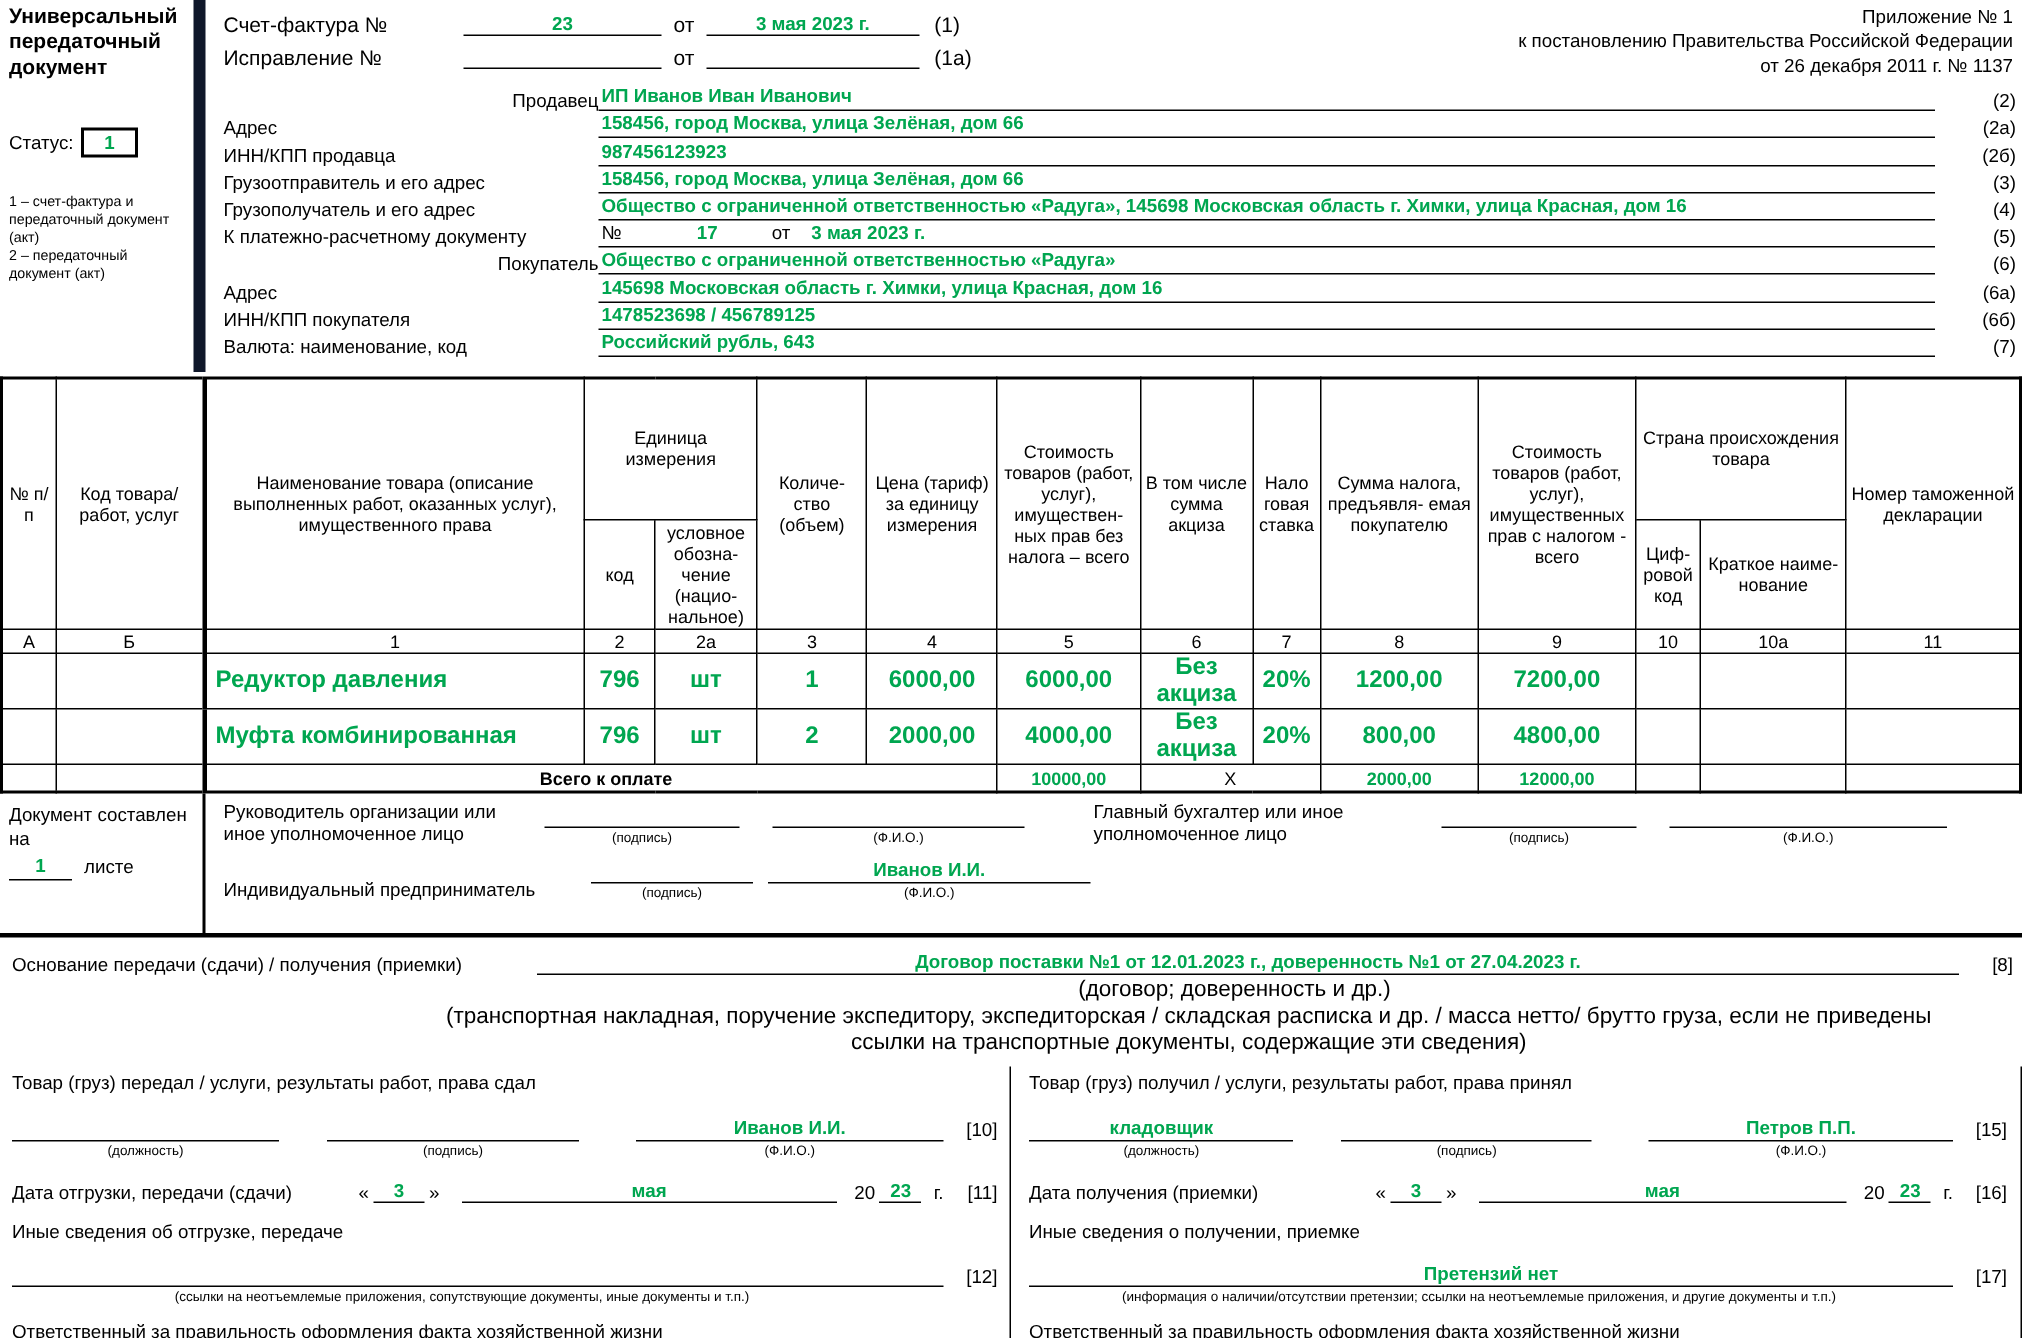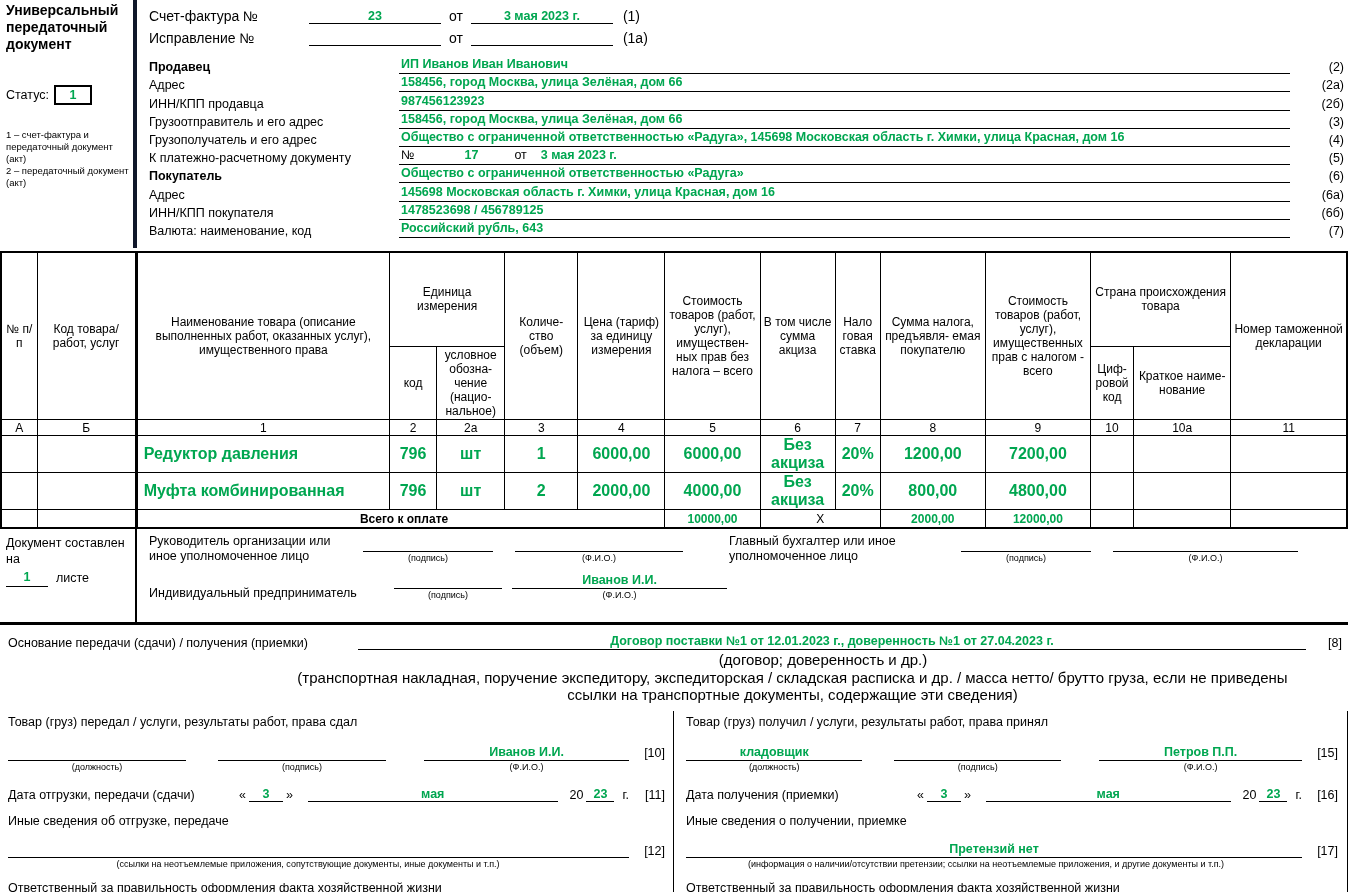--- a/index.html
+++ b/index.html
@@ -4,37 +4,37 @@
 <style>
   * { margin:0; padding:0; box-sizing:border-box; }
   body { background:#fff; }
   .page {
     width:1348px; height:892px; background:#fff; position:relative;
     font-family:"Liberation Sans", sans-serif; font-size:12.5px; color:#000; overflow:hidden;
   }
   .g { color:#00A650; font-weight:bold; }
   
   .top { display:flex; height:248px; }
-  .top-left { width:137px; border-right:4px solid #0f172a; padding:2px 4px 0 6px; }
+  .top-left { width:137px; border-right:8px solid #0f172a; padding:2px 4px 0 6px; }
   .doc-title { font-size:14px; font-weight:bold; line-height:1.22; }
   .status-row { margin-top:32px; display:flex; align-items:center; }
   .status-box { width:38px; height:20px; border:2px solid #000; text-align:center; margin-left:5px; line-height:17px; }
   .status-notes { margin-top:24px; font-size:9.5px; line-height:1.25; }
   .top-right { flex:1; position:relative; padding:2px 0 0 12px; }
   .appendix { position:absolute; top:3px; right:6px; text-align:right; font-size:12.5px; line-height:1.3; }
   .inv-line { display:flex; align-items:flex-end; font-size:14px; height:22px; width:620px; }
   .inv-label { width:160px; }
   .inv-num { width:132px; border-bottom:1px solid #000; text-align:center; font-size:12.5px; }
   .inv-ot { margin:0 8px; }
   .inv-date { width:142px; border-bottom:1px solid #000; text-align:center; font-size:12.5px; }
   .inv-code { margin-left:10px; }
   .fields { margin-top:10px; }
   .frow { display:flex; align-items:flex-end; height:18.2px; }
   .flabel { width:250px; flex-shrink:0; white-space:nowrap; }
-  .flabel.bold { font-weight:bold; }
+  .flabel.bold { font-weight:normal;text-align:right; }
   .fvalue { flex:1; border-bottom:1px solid #000; padding-left:2px; white-space:nowrap; overflow:hidden; height:17px; }
   .fcode { width:58px; text-align:right; flex-shrink:0; padding-right:4px; }
   .pd-flex { display:flex; color:#000; font-weight:normal; }
   .pd-no { margin-right:24px; }
   .pd-num { width:66px; text-align:center; }
   .pd-ot { margin:0 14px 0 10px; }
   
   table.goods { border-collapse:collapse; width:1348px; table-layout:fixed; margin-top:3px; border:2px solid #000; }
   .goods th, .goods td { border:1px solid #000; overflow:hidden; }
   .goods th { font-weight:normal; font-size:12px; text-align:center; vertical-align:middle; padding:1px 2px; line-height:1.18; }
@@ -109,20 +109,25 @@
       <div class="status-row">
         <span>Статус:</span>
         <span class="status-box g">1</span>
       </div>
       <div class="status-notes">
         <div>1 – счет-фактура и передаточный документ (акт)</div>
         <div>2 – передаточный документ (акт)</div>
       </div>
     </div>
     <div class="top-right">
+      <div class="appendix">
+        <div>Приложение № 1</div>
+        <div>к постановлению Правительства Российской Федерации</div>
+        <div>от 26 декабря 2011 г. № 1137</div>
+      </div>
       <div class="inv-line">
         <span class="inv-label">Счет-фактура №</span>
         <span class="inv-num g">23</span>
         <span class="inv-ot">от</span>
         <span class="inv-date g">3 мая 2023 г.</span>
         <span class="inv-code">(1)</span>
       </div>
       <div class="inv-line">
         <span class="inv-label">Исправление №</span>
         <span class="inv-num g"></span>

